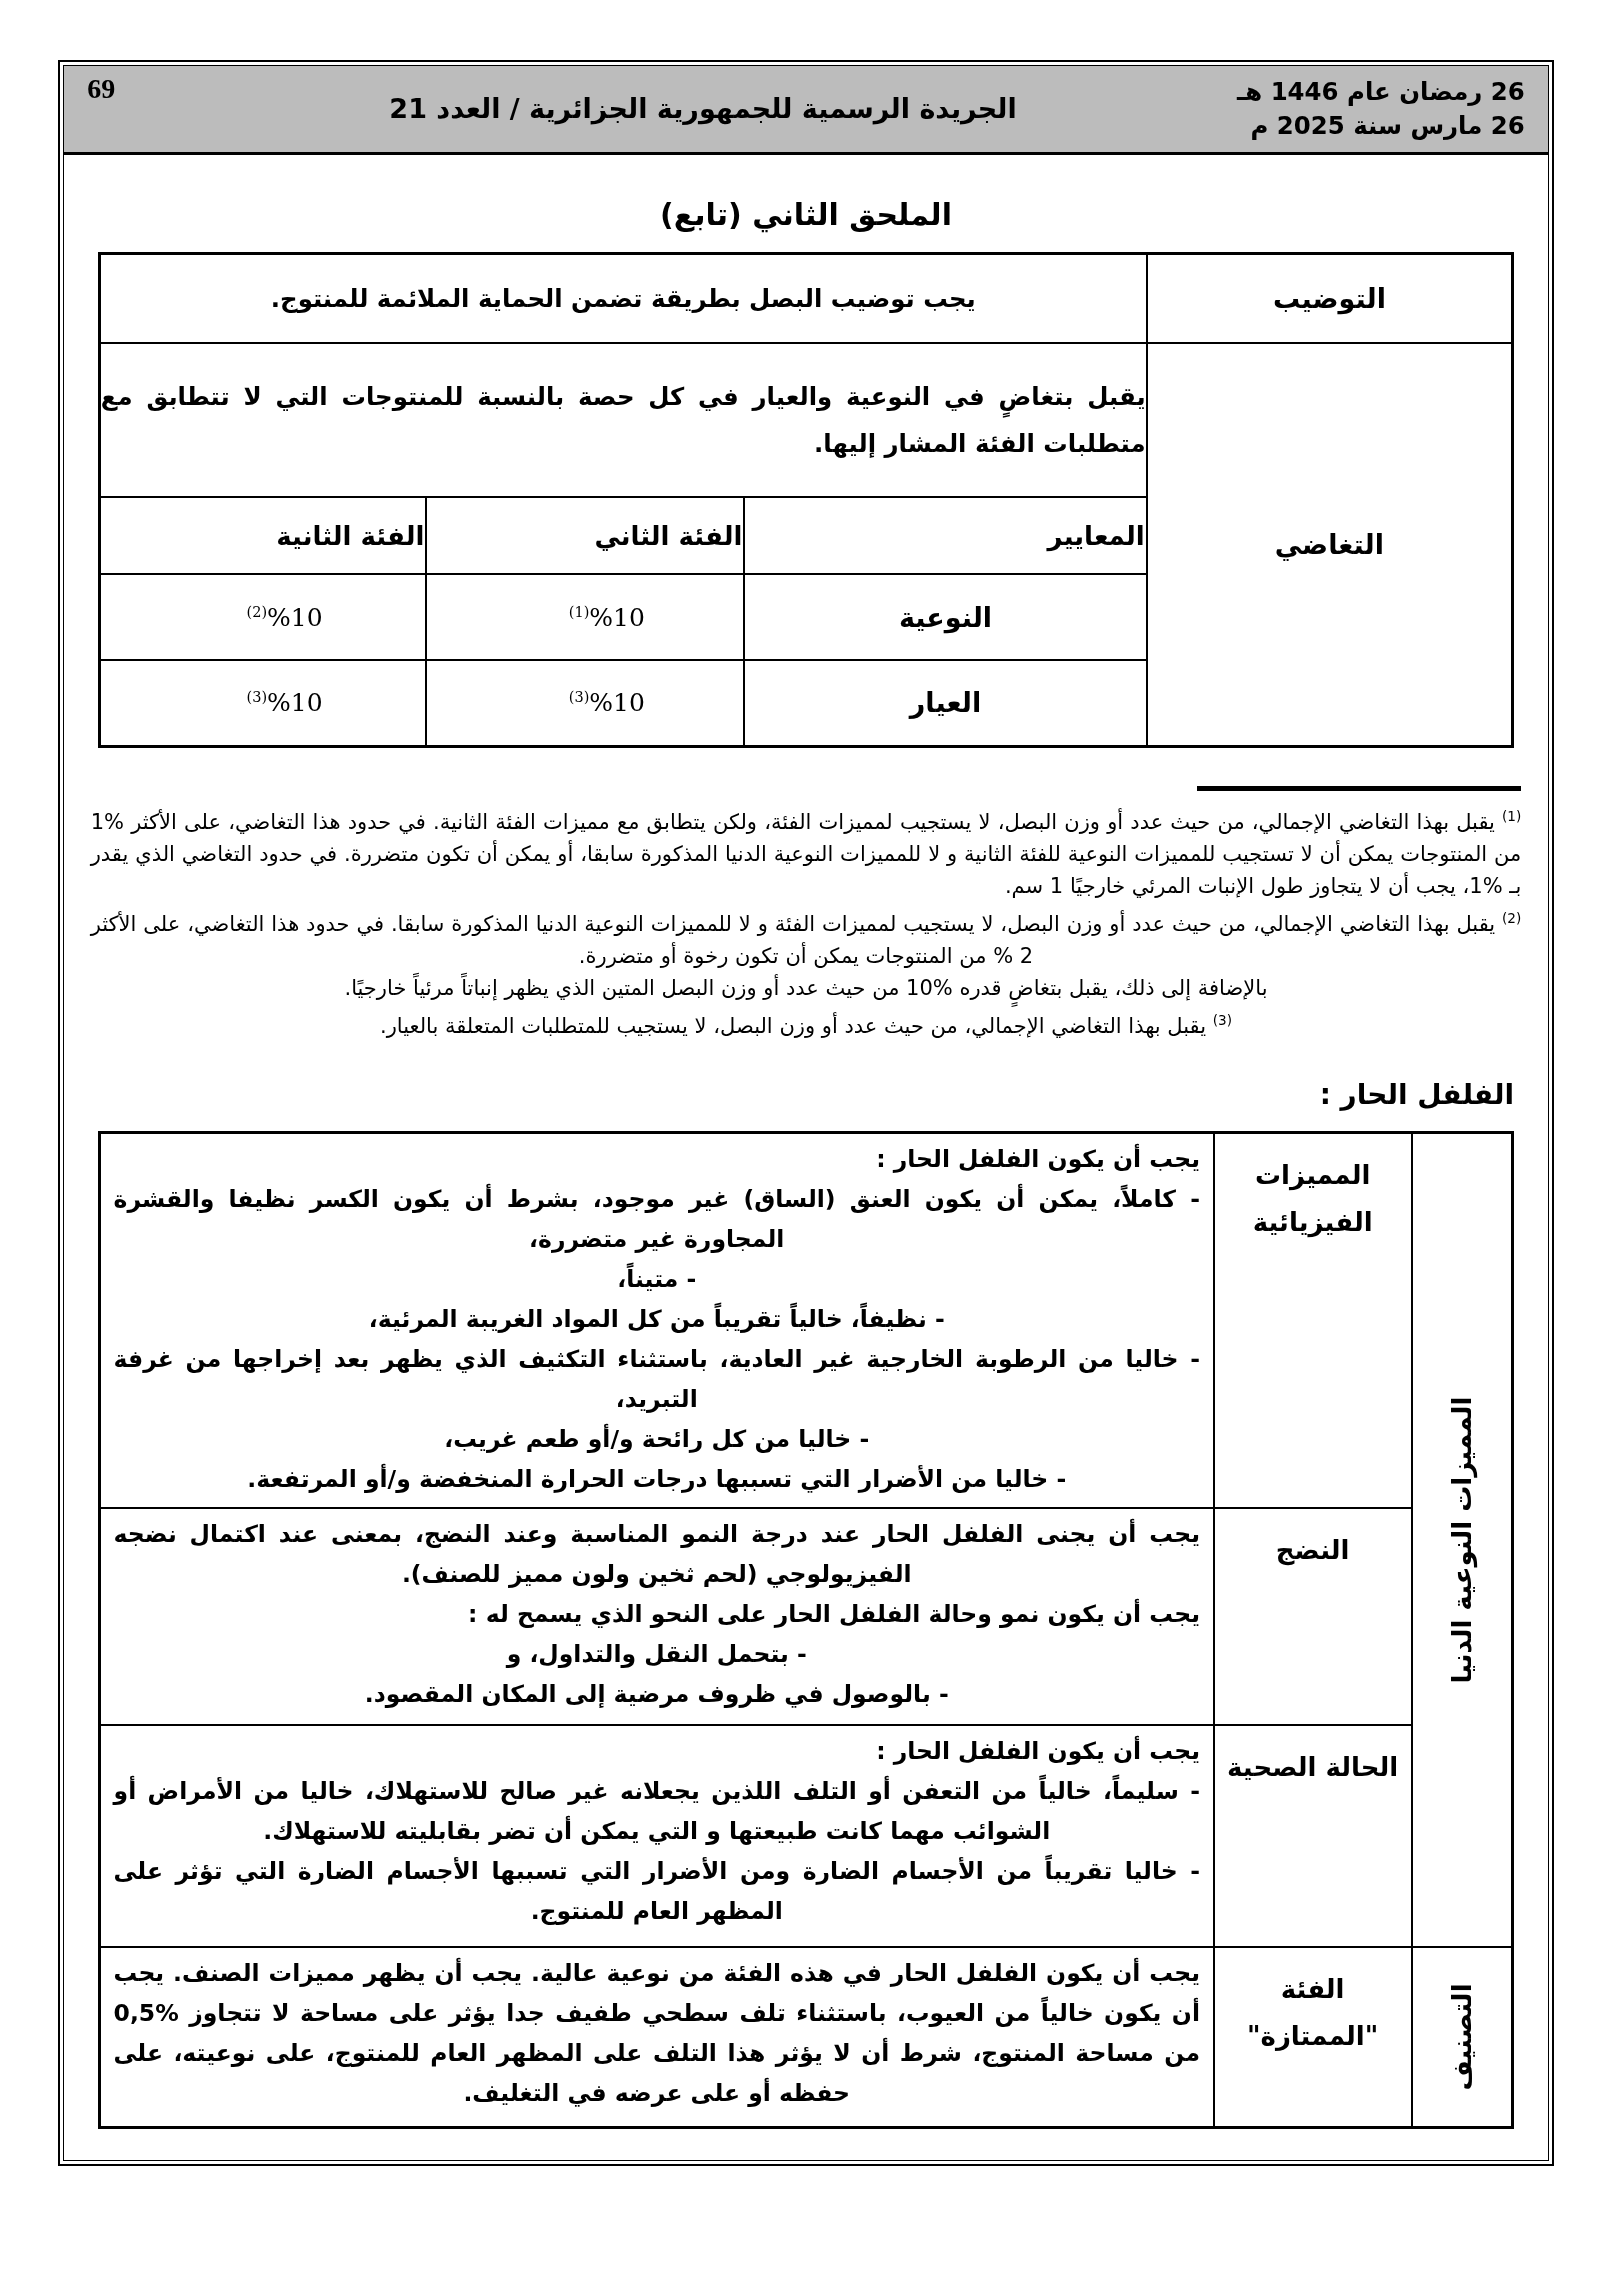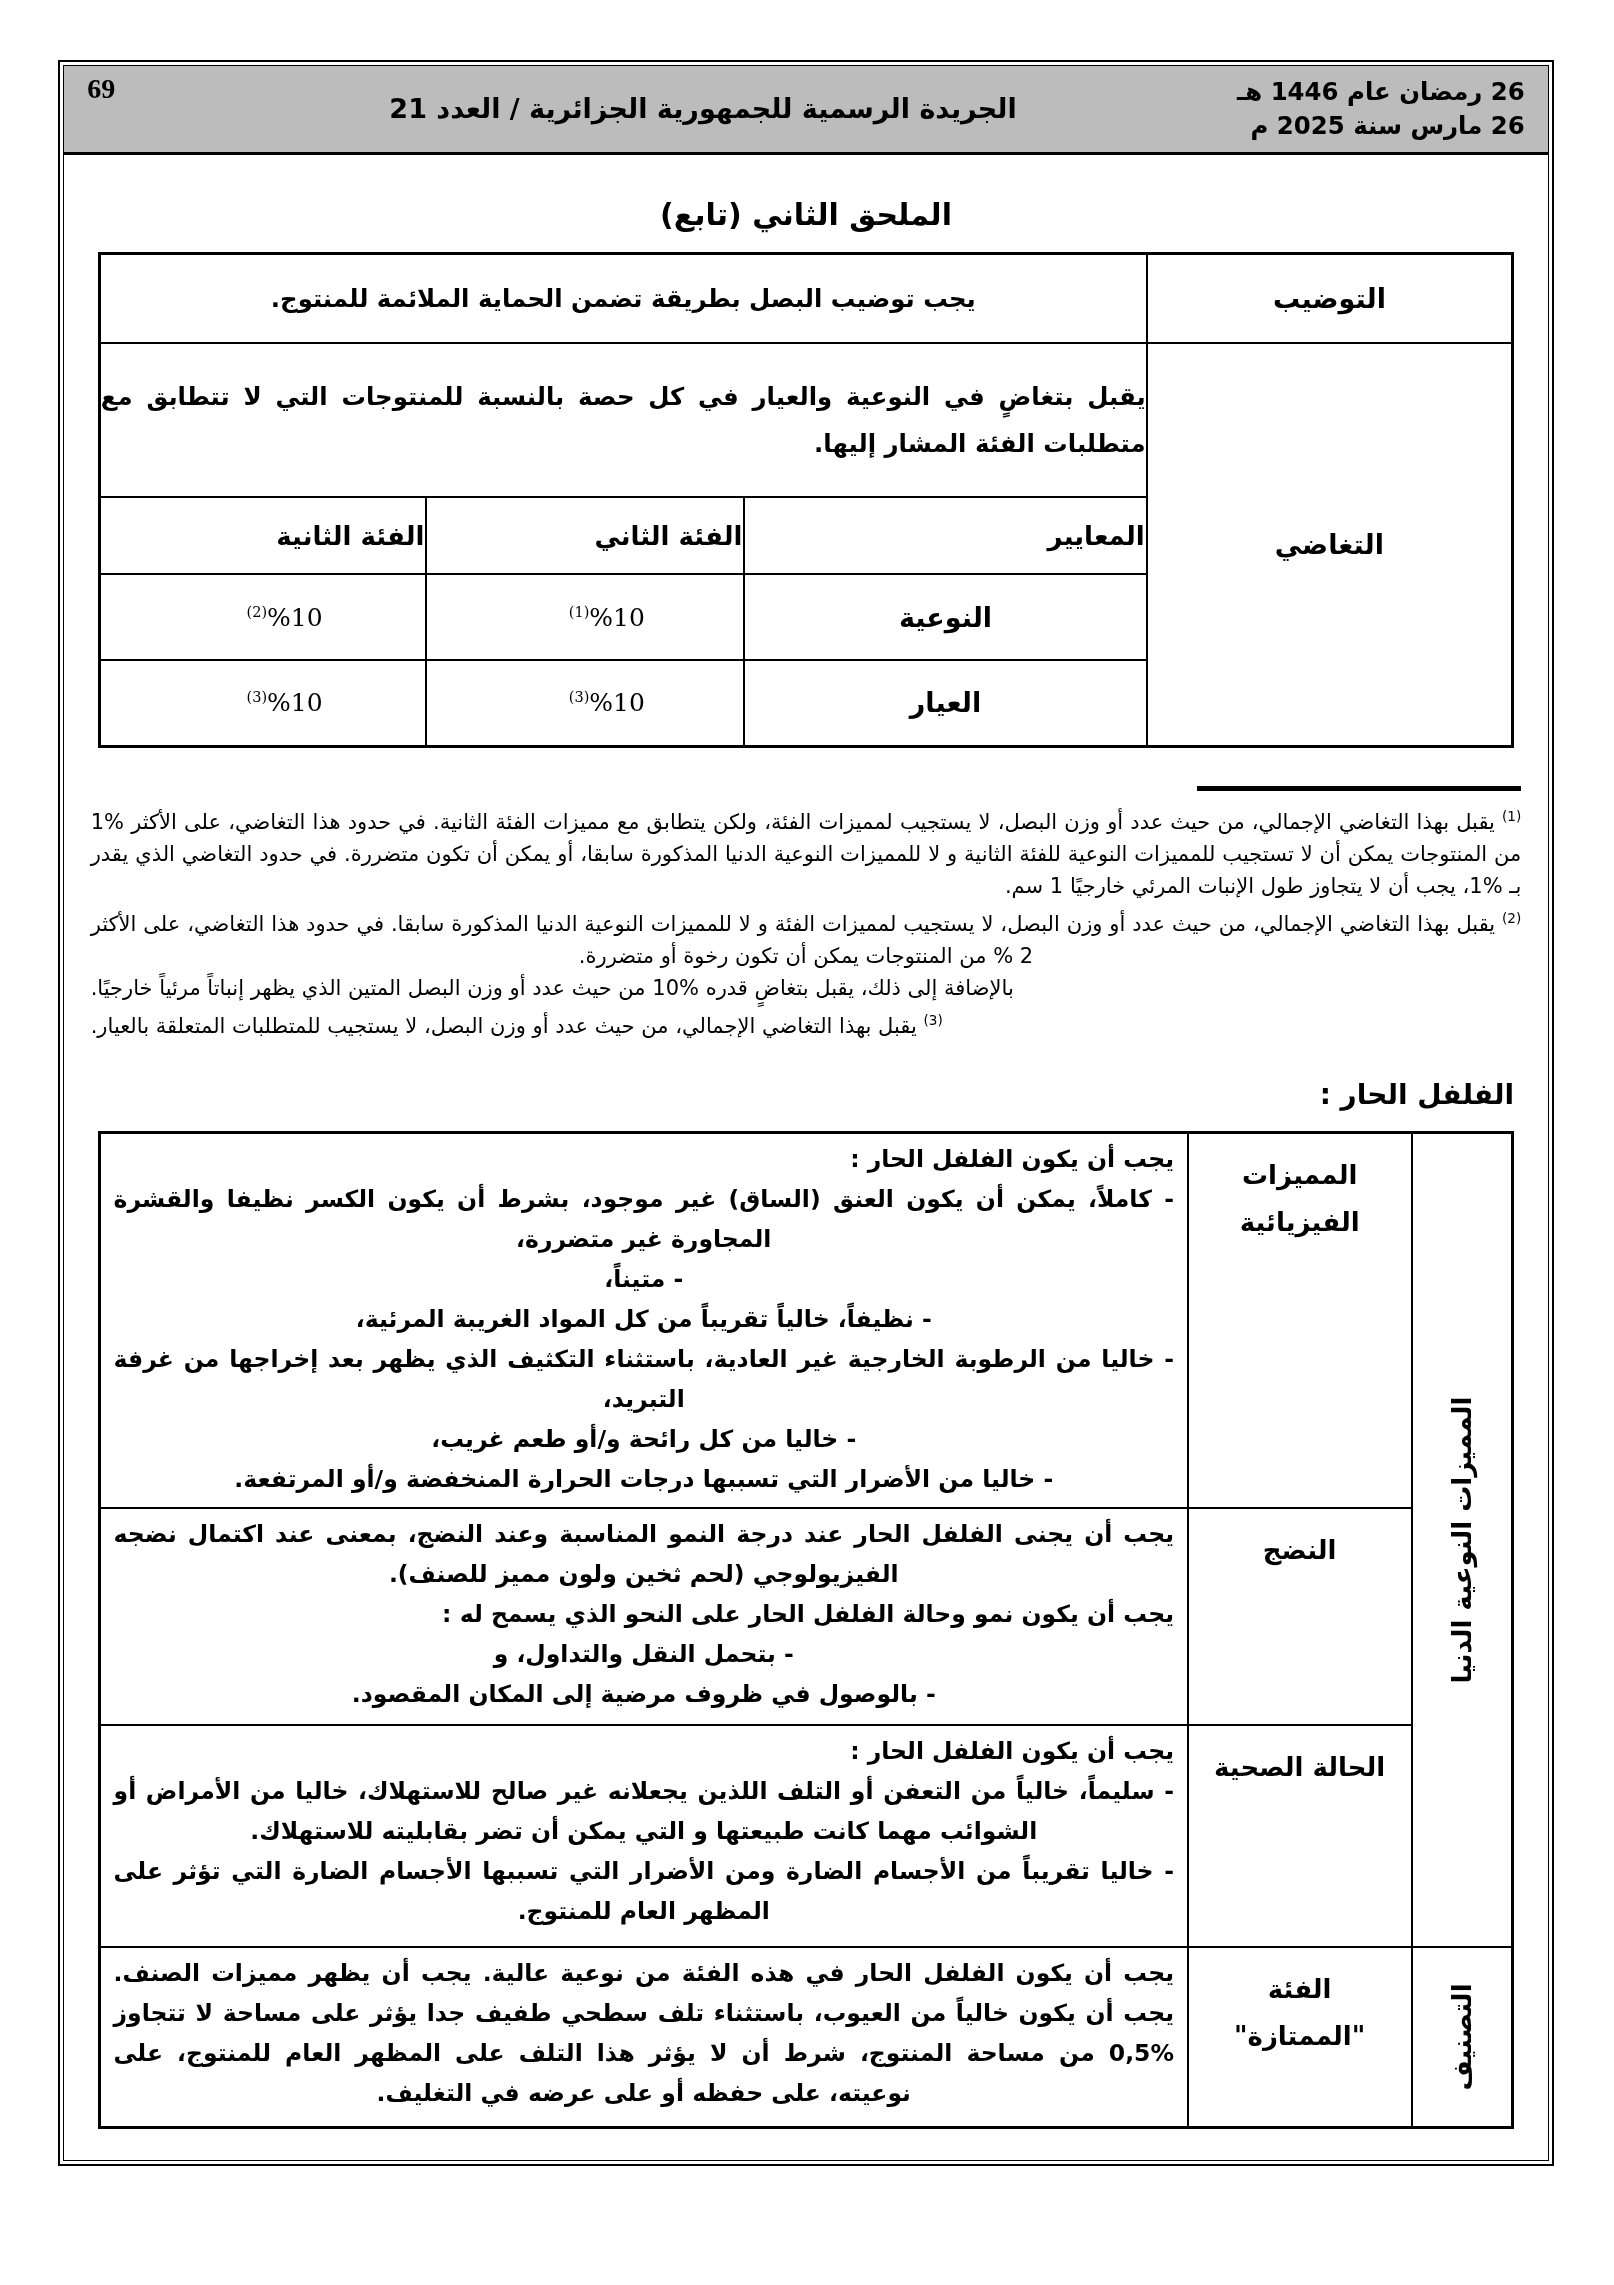--- a/index.html
+++ b/index.html
@@ -43,30 +43,30 @@
   .t1 .val   { height:86px; text-align:center; vertical-align:middle;
                font-family:"DejaVu Serif", serif; font-size:25px; }
   .t1 .val sup { font-size:14.5px; }
   .w-c1 { width:318px; } .w-c2 { width:327px; }
   .pv { direction:ltr; unicode-bidi:isolate;margin-left:43px; }
   
   .fnsep { width:324px; height:5.4px; background:#000; margin:38px 0 9px auto; }
   .fns   { font-size:21px; line-height:32px; }
   .fns p { margin:0; text-align:justify; }
   .fns p.jc  { text-align:justify; text-align-last:center; }
-  .fns p.cen { text-align:left; }
+  .fns p.cen { text-align:center; }
   .fns sup { font-size:13.6px; }
   
   .sec-heading { text-align:right; font-size:28px; font-weight:bold; margin:36px 7.2px 0 0; }
   
   .t2 .grp  { width:101px; position:relative; }
   .t2 .rot  { position:absolute; top:50%; left:50%;
               transform:translate(-50%,-50%) rotate(-90deg);
               white-space:nowrap; font-size:26px; font-weight:bold; }
-  .t2 .lbl2 { width:224px; font-size:26px; font-weight:bold; text-align:center;
+  .t2 .lbl2 { width:198px; font-size:26px; font-weight:bold; text-align:center;
               vertical-align:top; padding-top:18px; line-height:47px; white-space:pre-line; }
   .t2 .body { vertical-align:top; padding:5.4px 12.7px 7.2px; font-size:23.5px; font-weight:bold; line-height:40px; }
   .t2 p { margin:0; }
   .al-r { text-align:right; }
   .al-c { text-align:center; }
   .al-j { text-align:justify; text-align-last:center; }
   .h-410 { height:369px; } .h-240 { height:217px; } .h-245 { height:222px; } .h-200 { height:181px; }
 </style>
 </head>
 <body>

